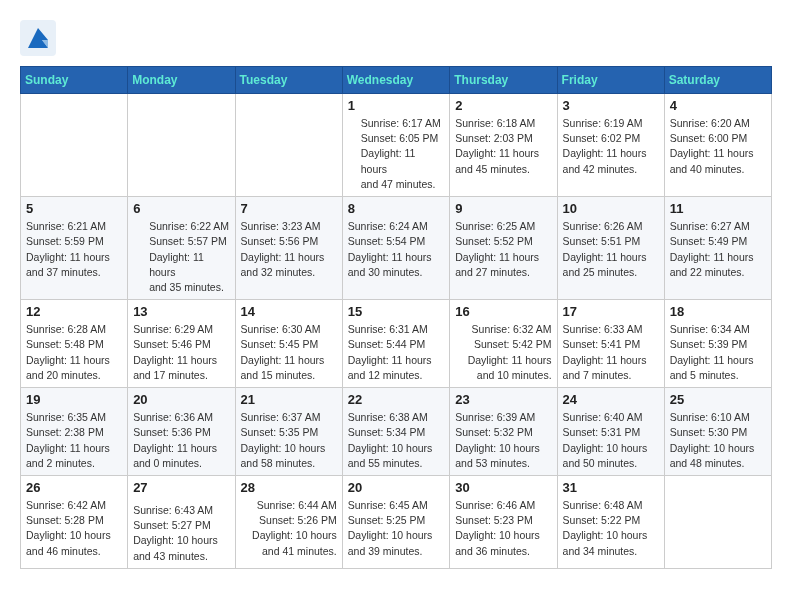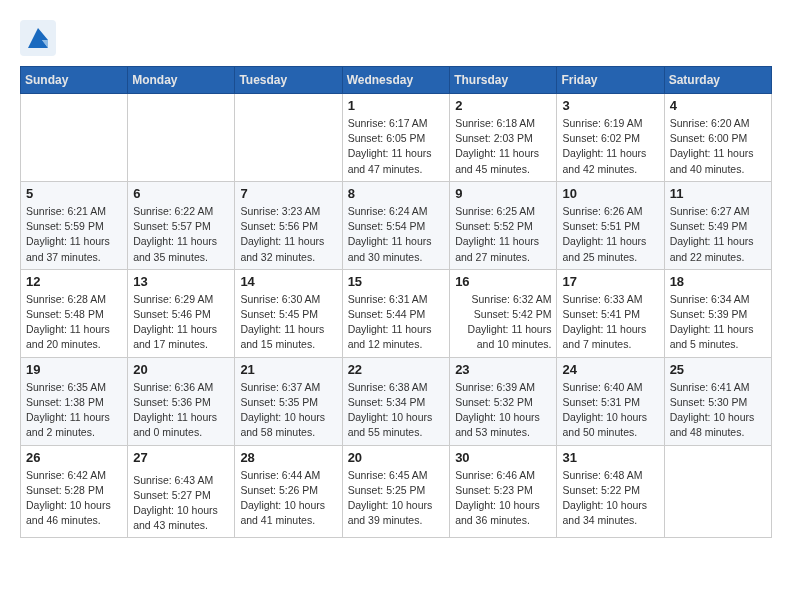--- a/index.html
+++ b/index.html
@@ -52,21 +52,21 @@
       font-size: 14px;
       color: #555;
     }
     .calendar {
       width: 100%;
       border-collapse: collapse;
       font-size: 11px;
     }
     .calendar th {
       background: #2563b0;
-      color: #e5e5e5;
+      color: #5eead4;
       padding: 6px 4px;
       text-align: left;
       font-size: 12px;
       font-weight: bold;
       border: 1px solid #1a4d90;
     }
     .calendar td {
       border: 1px solid #ccc;
       vertical-align: top;
       padding: 4px 5px;
@@ -125,21 +125,21 @@
         <th>Saturday</th>
       </tr>
   </thead>
   <tbody id="calendar-body">
   <tr>
         <td class="empty-cell"></td>
         <td class="empty-cell"></td>
         <td class="empty-cell"></td>
         <td>
           <div class="day-number">1</div>
-          <div class="day-info" style="white-space: pre-line;">Sunrise: 6:17 AM
+          <div class="day-info" style="white-space: pre-line; margin-left: 13px;">Sunrise: 6:17 AM
 Sunset: 6:05 PM
 Daylight: 11 hours
 and 47 minutes.</div>
         </td>
         <td>
           <div class="day-number">2</div>
           <div class="day-info" style="white-space: pre-line;">Sunrise: 6:18 AM
 Sunset: 2:03 PM
 Daylight: 11 hours
 and 45 minutes.</div>
@@ -162,21 +162,21 @@
       <tr>
         <td>
           <div class="day-number">5</div>
           <div class="day-info" style="white-space: pre-line;">Sunrise: 6:21 AM
 Sunset: 5:59 PM
 Daylight: 11 hours
 and 37 minutes.</div>
         </td>
         <td>
           <div class="day-number">6</div>
-          <div class="day-info" style="white-space: pre-line;">Sunrise: 6:22 AM
+          <div class="day-info" style="white-space: pre-line; margin-left: 16px;">Sunrise: 6:22 AM
 Sunset: 5:57 PM
 Daylight: 11 hours
 and 35 minutes.</div>
         </td>
         <td>
           <div class="day-number">7</div>
           <div class="day-info" style="white-space: pre-line;">Sunrise: 3:23 AM
 Sunset: 5:56 PM
 Daylight: 11 hours
 and 32 minutes.</div>
@@ -258,21 +258,21 @@
           <div class="day-info" style="white-space: pre-line;">Sunrise: 6:34 AM
 Sunset: 5:39 PM
 Daylight: 11 hours
 and 5 minutes.</div>
         </td>
       </tr>
       <tr>
         <td>
           <div class="day-number">19</div>
           <div class="day-info" style="white-space: pre-line;">Sunrise: 6:35 AM
-Sunset: 1:38 PM
+Sunset: 2:38 PM
 Daylight: 11 hours
 and 2 minutes.</div>
         </td>
         <td>
           <div class="day-number">20</div>
           <div class="day-info" style="white-space: pre-line;">Sunrise: 6:36 AM
 Sunset: 5:36 PM
 Daylight: 11 hours
 and 0 minutes.</div>
         </td>
@@ -299,21 +299,21 @@
         </td>
         <td>
           <div class="day-number">24</div>
           <div class="day-info" style="white-space: pre-line;">Sunrise: 6:40 AM
 Sunset: 5:31 PM
 Daylight: 10 hours
 and 50 minutes.</div>
         </td>
         <td>
           <div class="day-number">25</div>
-          <div class="day-info" style="white-space: pre-line;">Sunrise: 6:41 AM
+          <div class="day-info" style="white-space: pre-line;">Sunrise: 6:10 AM
 Sunset: 5:30 PM
 Daylight: 10 hours
 and 48 minutes.</div>
         </td>
       </tr>
       <tr>
         <td>
           <div class="day-number">26</div>
           <div class="day-info" style="white-space: pre-line;">Sunrise: 6:42 AM
 Sunset: 5:28 PM
@@ -322,21 +322,21 @@
         </td>
         <td>
           <div class="day-number">27</div>
           <div class="day-info" style="white-space: pre-line; margin-top: 8px;">Sunrise: 6:43 AM
 Sunset: 5:27 PM
 Daylight: 10 hours
 and 43 minutes.</div>
         </td>
         <td>
           <div class="day-number">28</div>
-          <div class="day-info" style="white-space: pre-line;">Sunrise: 6:44 AM
+          <div class="day-info" style="white-space: pre-line; text-align: right;">Sunrise: 6:44 AM
 Sunset: 5:26 PM
 Daylight: 10 hours
 and 41 minutes.</div>
         </td>
         <td>
           <div class="day-number">20</div>
           <div class="day-info" style="white-space: pre-line;">Sunrise: 6:45 AM
 Sunset: 5:25 PM
 Daylight: 10 hours
 and 39 minutes.</div>

